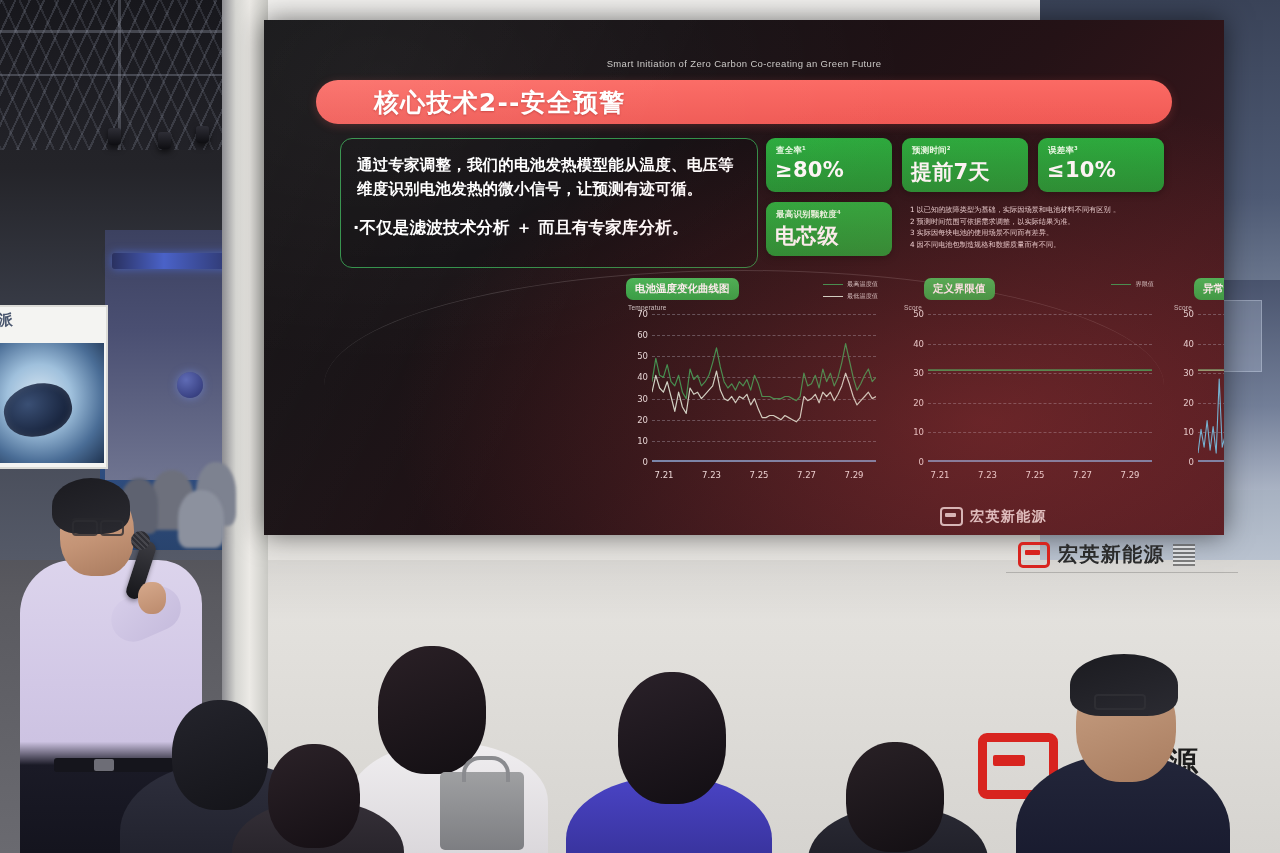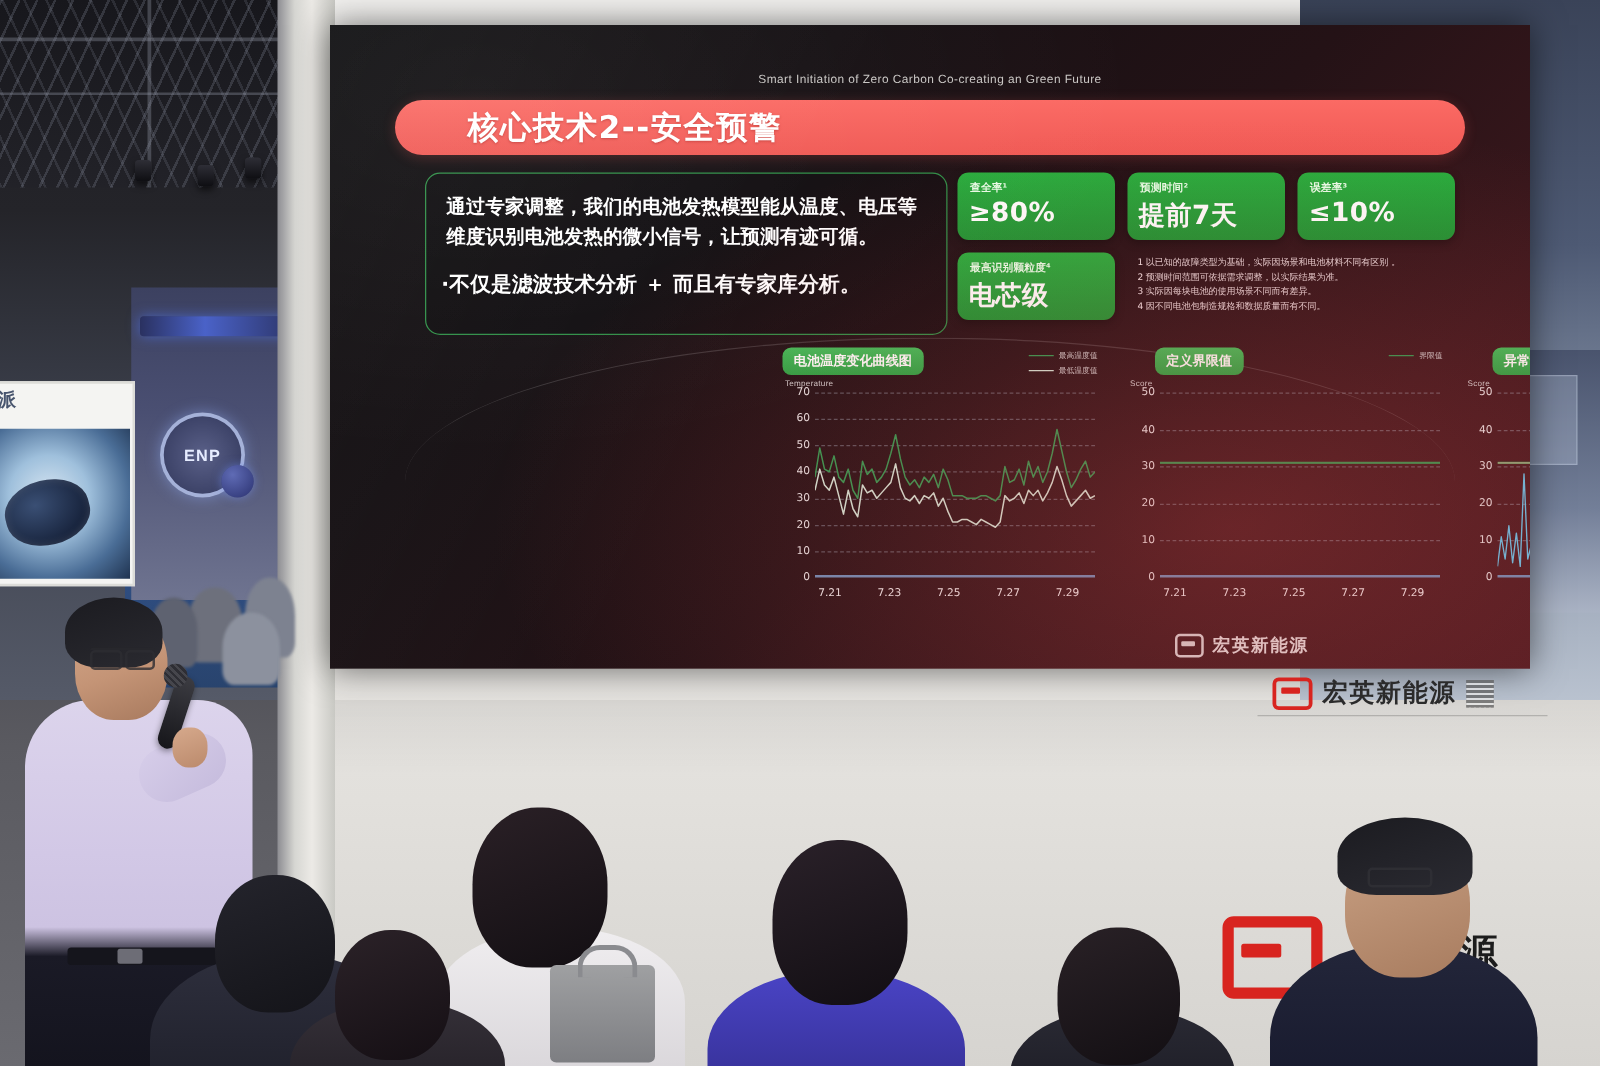--- a/index.html
+++ b/index.html
@@ -191,23 +191,20 @@
     <div class="truss-beam" style="left:0;top:74px;width:250px;height:2px;"></div>
     <div class="truss-beam" style="left:118px;top:0;width:3px;height:150px;"></div>
   </div>
   <div class="spot" style="left:108px;top:128px;"></div>
   <div class="spot" style="left:158px;top:132px;"></div>
   <div class="spot" style="left:196px;top:126px;"></div>
 
   <div class="blue-floor"></div>
   <div class="enp-wall"></div>
   <div class="blue-neon"></div>
-  <div class="enp-ring">
-    <span>ENP</span>
-  </div>
   <div class="enp-dot"></div>
 
   <div class="booth-screen">
     <div class="btext">派</div>
     <div class="bshot">
       <div class="bdisc"></div>
     </div>
   </div>
 
   <div class="right-wall"></div>

